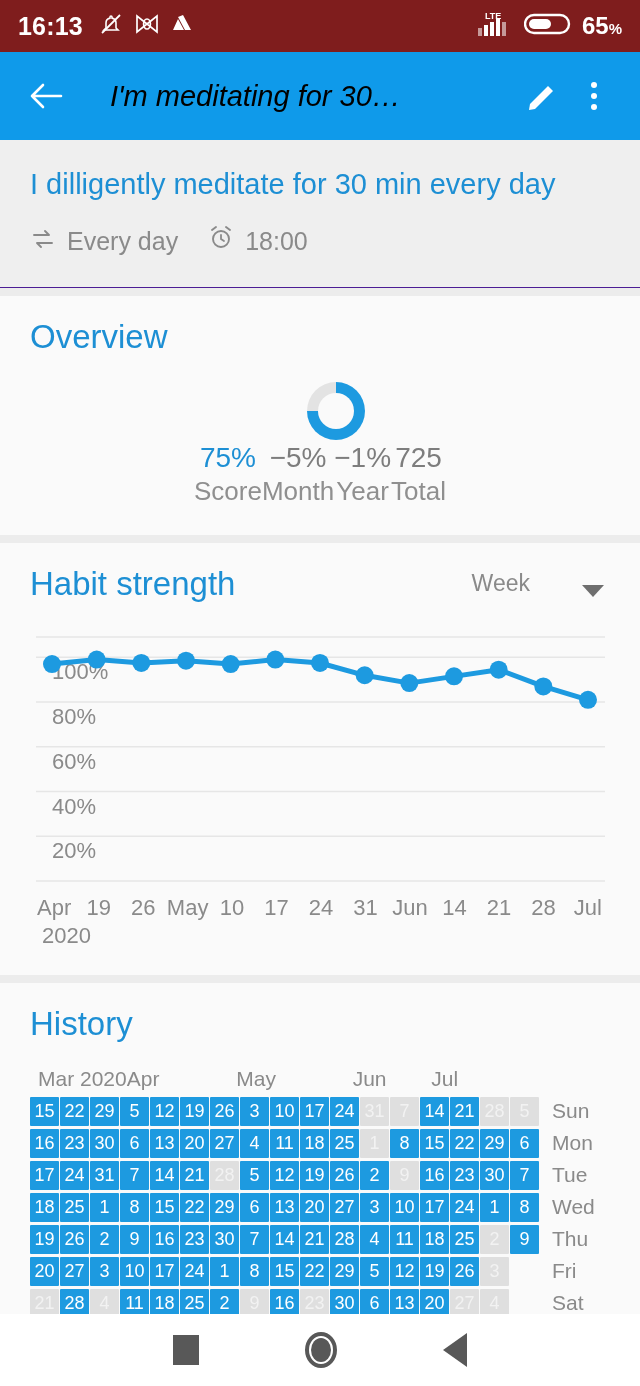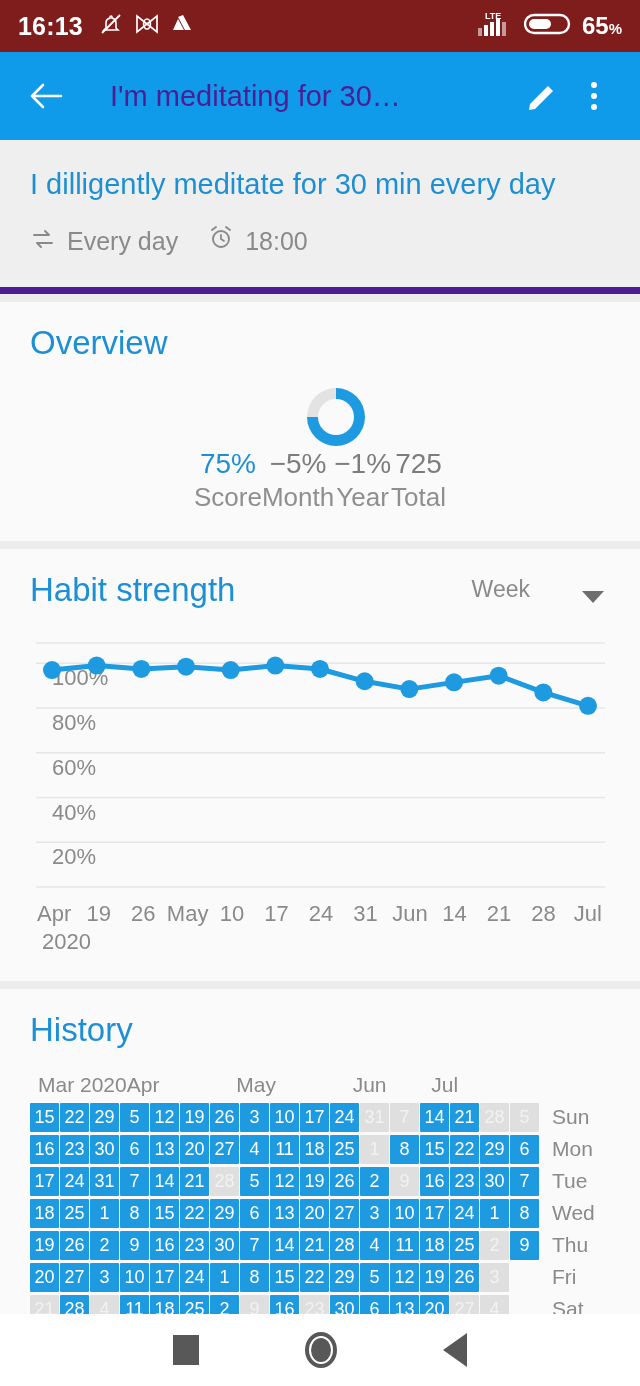--- a/index.html
+++ b/index.html
@@ -17,35 +17,35 @@
     display:flex; align-items:center; padding:0 18px;
   }
   .sb-time{ font-size:25px; font-weight:bold; letter-spacing:.2px; }
   .sb-icons{ display:flex; align-items:center; gap:11px; margin-left:16px; }
   .sb-right{ margin-left:auto; display:flex; align-items:center; gap:10px; }
   .sb-batt-text{ font-size:24px; font-weight:bold; }
   .sb-batt-text .pct{ font-size:15px; }
 
   
   .appbar{
-    height:88px; background:#0f9aea; color:#4c1d95;
-    display:flex; align-items:center; padding:12px 20px;
+    height:88px; background:#0f9aea; color:#000000;
+    display:flex; align-items:center; padding:12px 20px;font-style:italic;
   }
   .appbar-title{
     font-size:29px; margin-left:38px; flex:1;
     white-space:nowrap; overflow:hidden;
   }
   .appbar-btn{ width:52px; height:52px; display:flex; align-items:center; justify-content:center; }
   .dots{ display:flex; flex-direction:column; gap:5px; align-items:center; }
   .dots i{ width:6px; height:6px; border-radius:50%; background:#fff; display:block; }
 
   
   .habit-head{
     background:#efefef; padding:26px 42px 30px 30px;
-    border-bottom:7px solid #4c1d95;
+    border-bottom:1px solid #4c1d95;
   }
   .habit-question{
     color:#1d8fd4; font-size:29px; line-height:1.28; font-weight:400;
   }
   .habit-meta{
     margin-top:22px; display:flex; align-items:center; color:#8a8a8a; font-size:25px; gap:12px;
   }
   .habit-meta .grp{ display:flex; align-items:center; gap:11px; }
   .habit-meta .grp + .grp{ margin-left:18px; }
 

